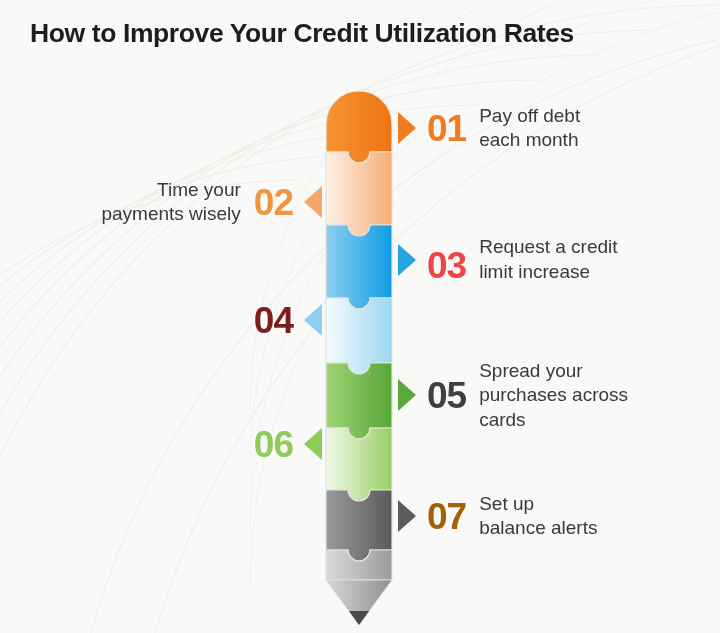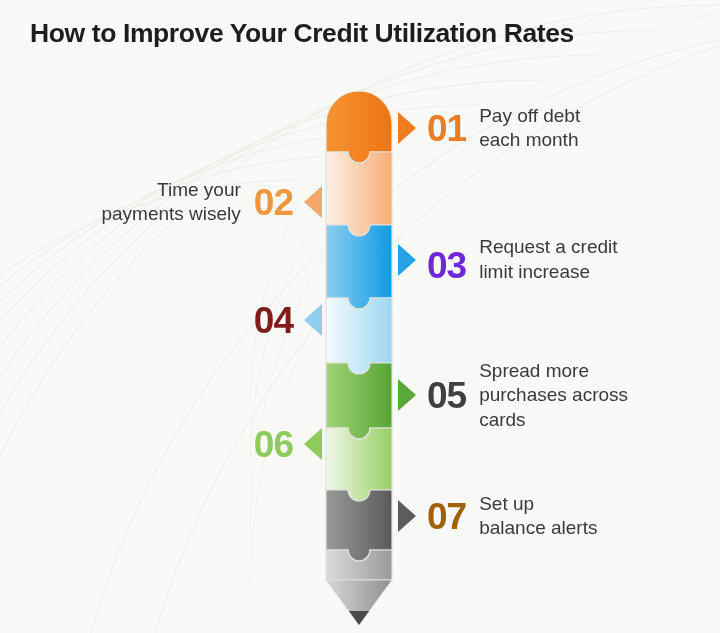--- a/index.html
+++ b/index.html
@@ -219,38 +219,38 @@
   </svg>
   <div class="step-num" style="color:#f0963f;">02</div>
   <div class="step-text">Time your
 payments wisely</div>
 </div>
 
 <div class="step step-right" style="top:235px;">
   <svg class="arrow" viewBox="0 0 22 40">
     <path d="M 2 4 L 20 20 L 2 36 Z" fill="#25a3e4"></path>
   </svg>
-  <div class="step-num" style="color:#6d28d9;margin-top:12px;">03</div>
+  <div class="step-num" style="color:#ef4444;margin-top:12px;">03</div>
   <div class="step-text">Request a credit
 limit increase</div>
 </div>
 
 <div class="step step-left" style="top:300px;">
   <svg class="arrow" viewBox="0 0 22 40">
     <path d="M 20 4 L 2 20 L 20 36 Z" fill="#8ecef0"></path>
   </svg>
   <div class="step-num" style="color:#7f1d1d;text-align:center;">04</div>
 </div>
 
 <div class="step step-right" style="top:359px;">
   <svg class="arrow" viewBox="0 0 22 40">
     <path d="M 2 4 L 20 20 L 2 36 Z" fill="#5aa83c"></path>
   </svg>
   <div class="step-num" style="color:#404040;">05</div>
-  <div class="step-text">Spread more
+  <div class="step-text">Spread your
 purchases across
 cards</div>
 </div>
 
 <div class="step step-left" style="top:424px;">
   <svg class="arrow" viewBox="0 0 22 40">
     <path d="M 20 4 L 2 20 L 20 36 Z" fill="#8ecb5a"></path>
   </svg>
   <div class="step-num" style="color:#8ecb5a;margin-left:48px;">06</div>
 </div>

